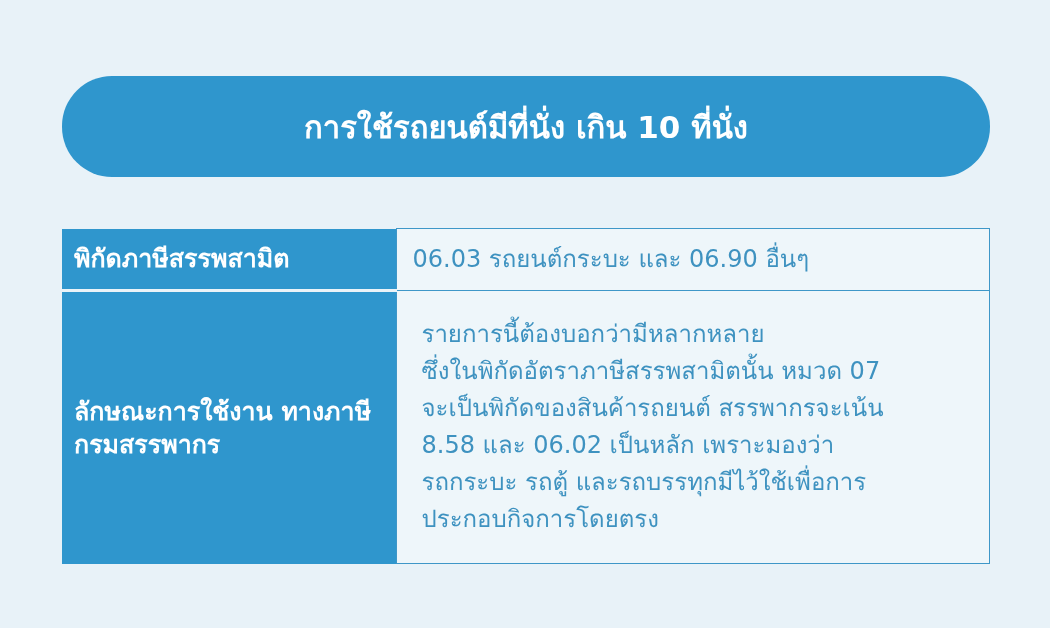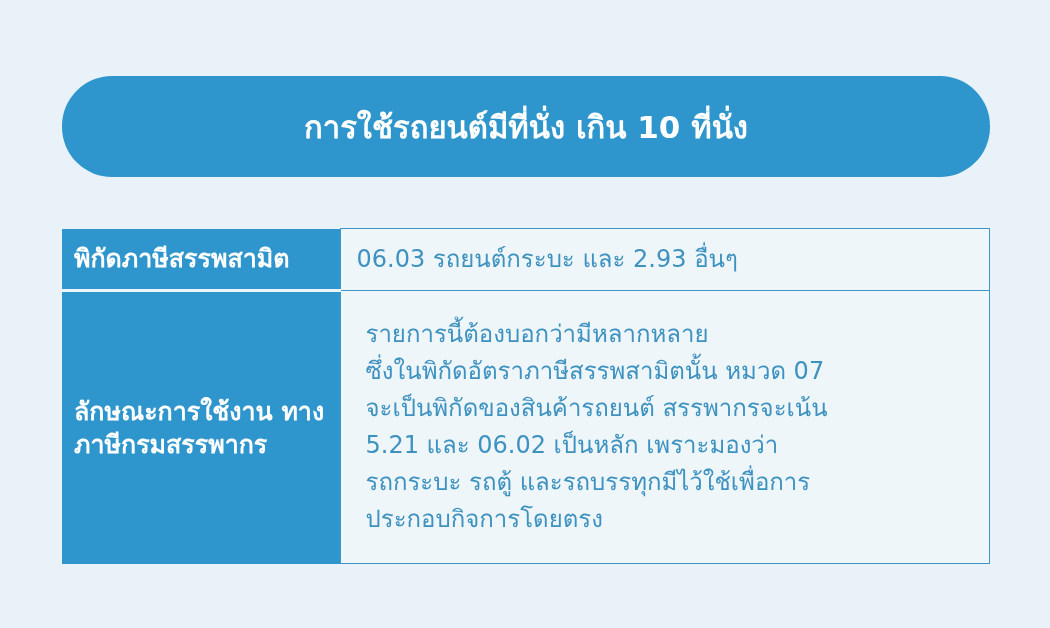--- a/index.html
+++ b/index.html
@@ -47,21 +47,21 @@
     top: 228px;
     width: 928px;
     border-collapse: collapse;
     table-layout: fixed;
   }
   .table tr {
     vertical-align: middle;
   }
 
   .label-cell {
-    width: 278px;
+    width: 334px;
     background: #2f96cd;
     color: #ffffff;
     font-size: 25px;
     font-weight: bold;
     line-height: 33px;
     padding: 10px 14px 10px 12px;
     box-sizing: border-box;
     text-align: left;
     vertical-align: middle;
   }
@@ -103,31 +103,31 @@
 
 <div class="header-pill">
   <div class="header-line">การใช้รถยนต์มีที่นั่ง เกิน 10 ที่นั่ง</div>
 </div>
 
 <table class="table">
   <tbody>
       <tr class="row-1">
     <td class="label-cell">พิกัดภาษีสรรพสามิต</td>
     <td class="value-cell">
-      <span class="para-line">06.03 รถยนต์กระบะ และ 2.93 อื่นๆ</span>
+      <span class="para-line">06.03 รถยนต์กระบะ และ 06.90 อื่นๆ</span>
     </td>
   </tr>
   <tr class="row-2">
     <td class="label-cell">
       <span class="para-line">ลักษณะการใช้งาน</span>
       <span class="para-line">ทางภาษีกรมสรรพากร</span>
     </td>
     <td class="value-cell">
       <span class="para-line">รายการนี้ต้องบอกว่ามีหลากหลาย</span>
       <span class="para-line">ซึ่งในพิกัดอัตราภาษีสรรพสามิตนั้น หมวด 07</span>
       <span class="para-line">จะเป็นพิกัดของสินค้ารถยนต์ สรรพากรจะเน้น</span>
-      <span class="para-line">5.21 และ 06.02 เป็นหลัก เพราะมองว่า</span>
+      <span class="para-line">8.58 และ 06.02 เป็นหลัก เพราะมองว่า</span>
       <span class="para-line">รถกระบะ รถตู้ และรถบรรทุกมีไว้ใช้เพื่อการ</span>
       <span class="para-line">ประกอบกิจการโดยตรง</span>
     </td>
   </tr>
 </tbody>
   </table>
 
 </body></html>

